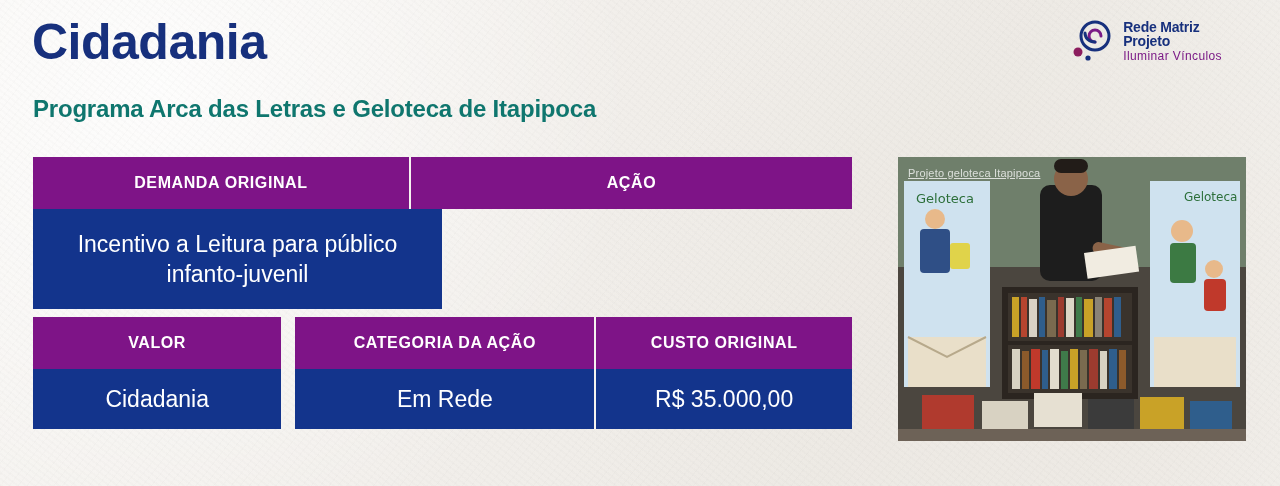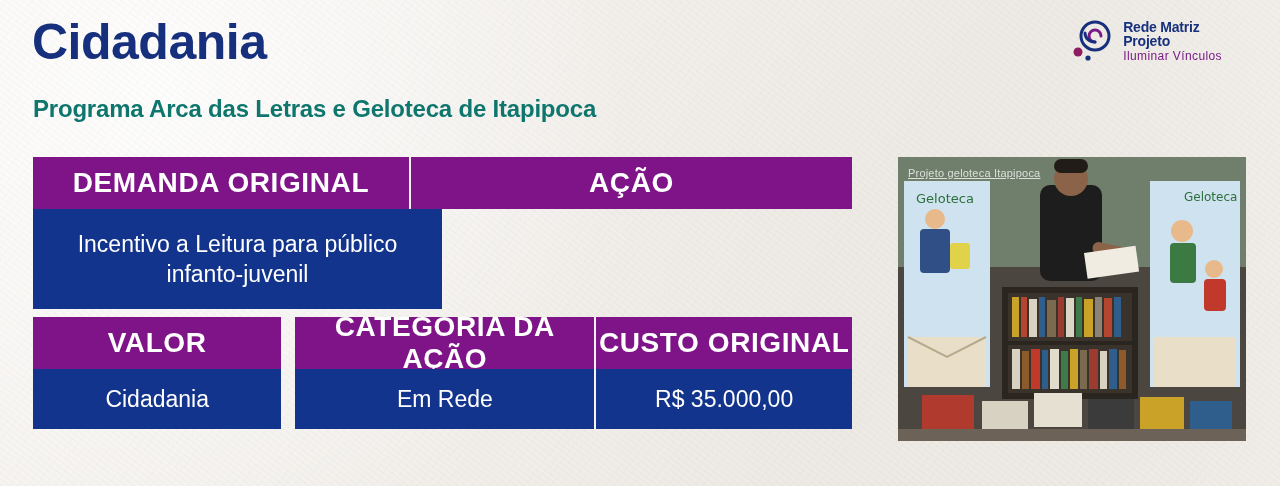--- a/index.html
+++ b/index.html
@@ -98,21 +98,21 @@
     box-sizing: border-box;
     display: flex;
     align-items: center;
     justify-content: center;
     text-align: center;
     color: #ffffff;
   }
   .head {
     background: #7e1487;
     height: 52px;
-    font-size: 28px;
+    font-size: 16px;
     font-weight: bold;
     letter-spacing: 0.6px;
     font-family: "Liberation Sans Narrow", "Liberation Sans", sans-serif;
   }
   .body {
     background: #13348c;
     font-size: 23px;
     line-height: 1.32;
     padding: 8px 14px;
   }

